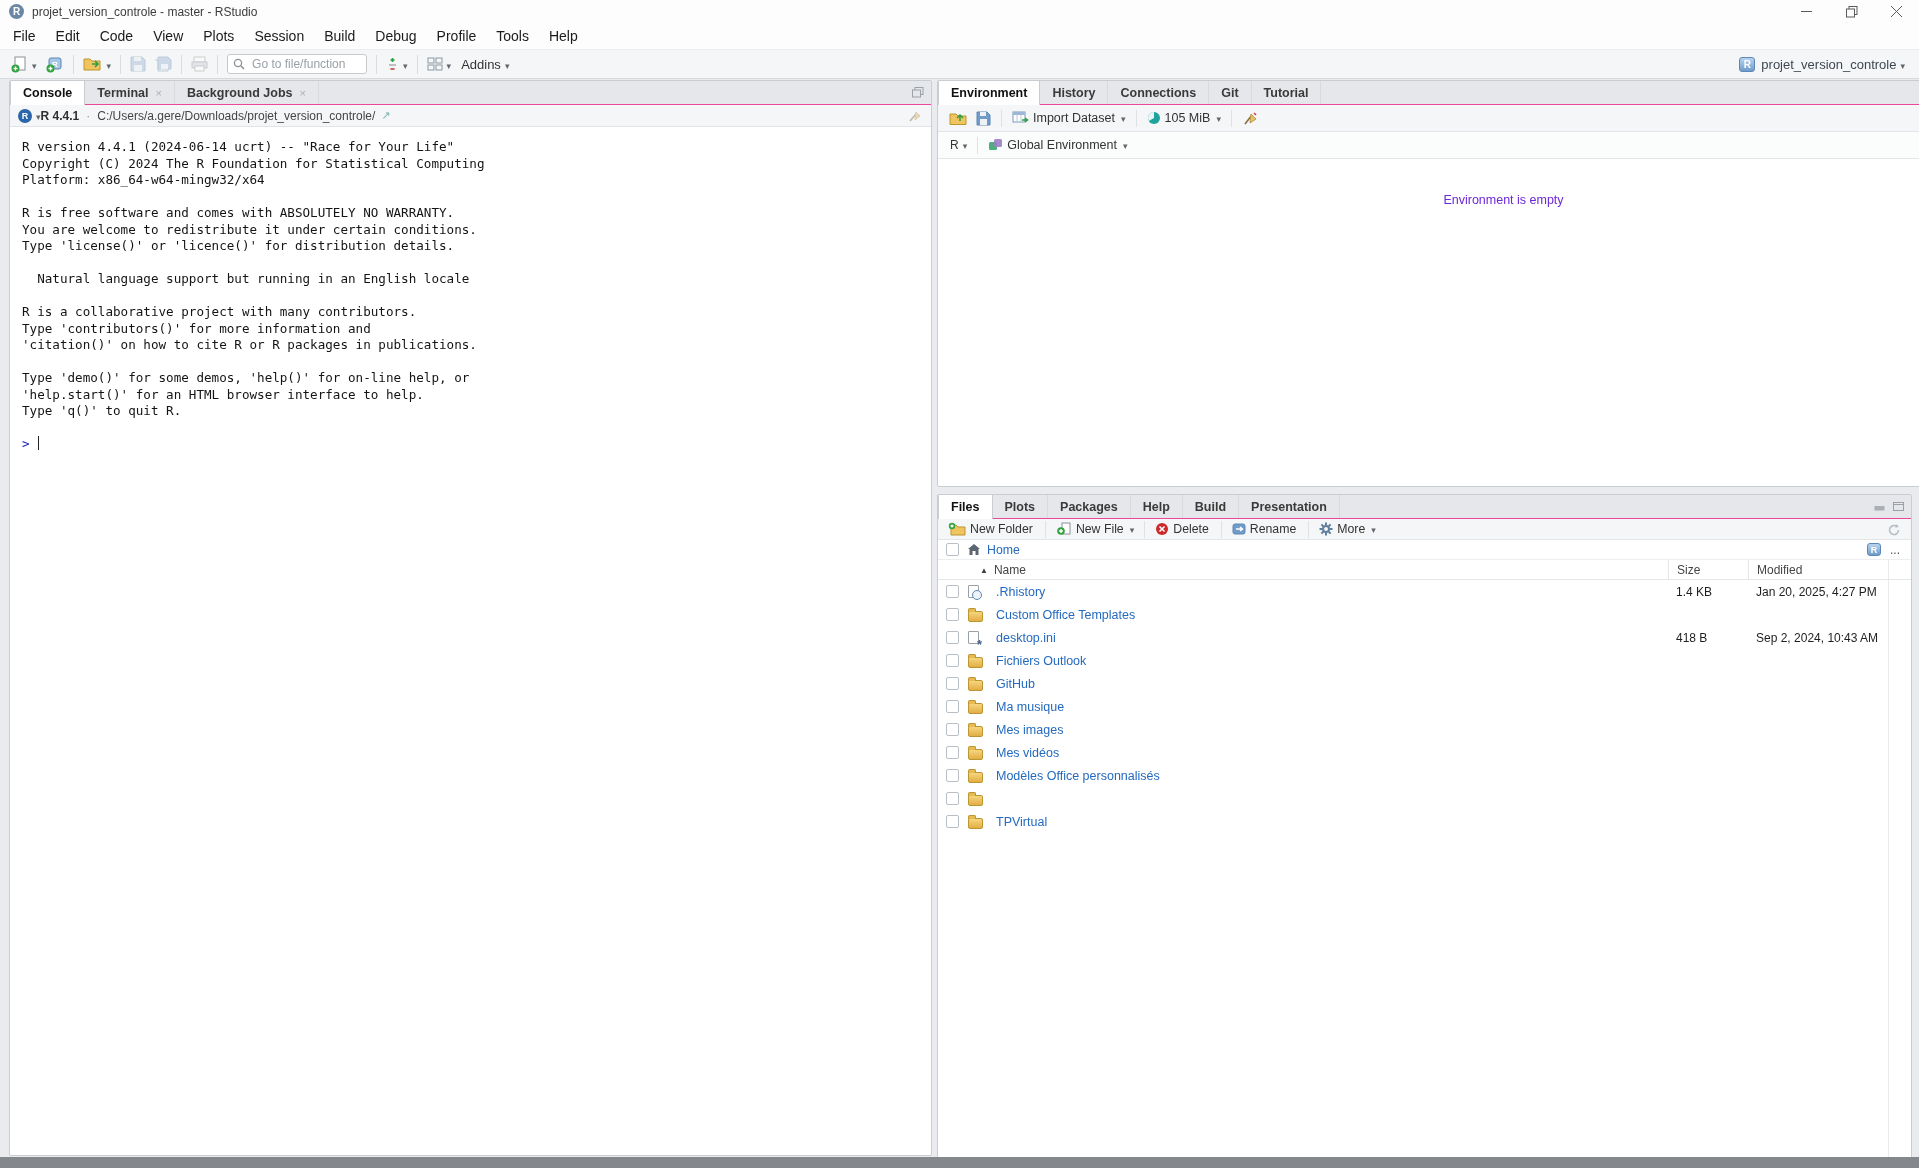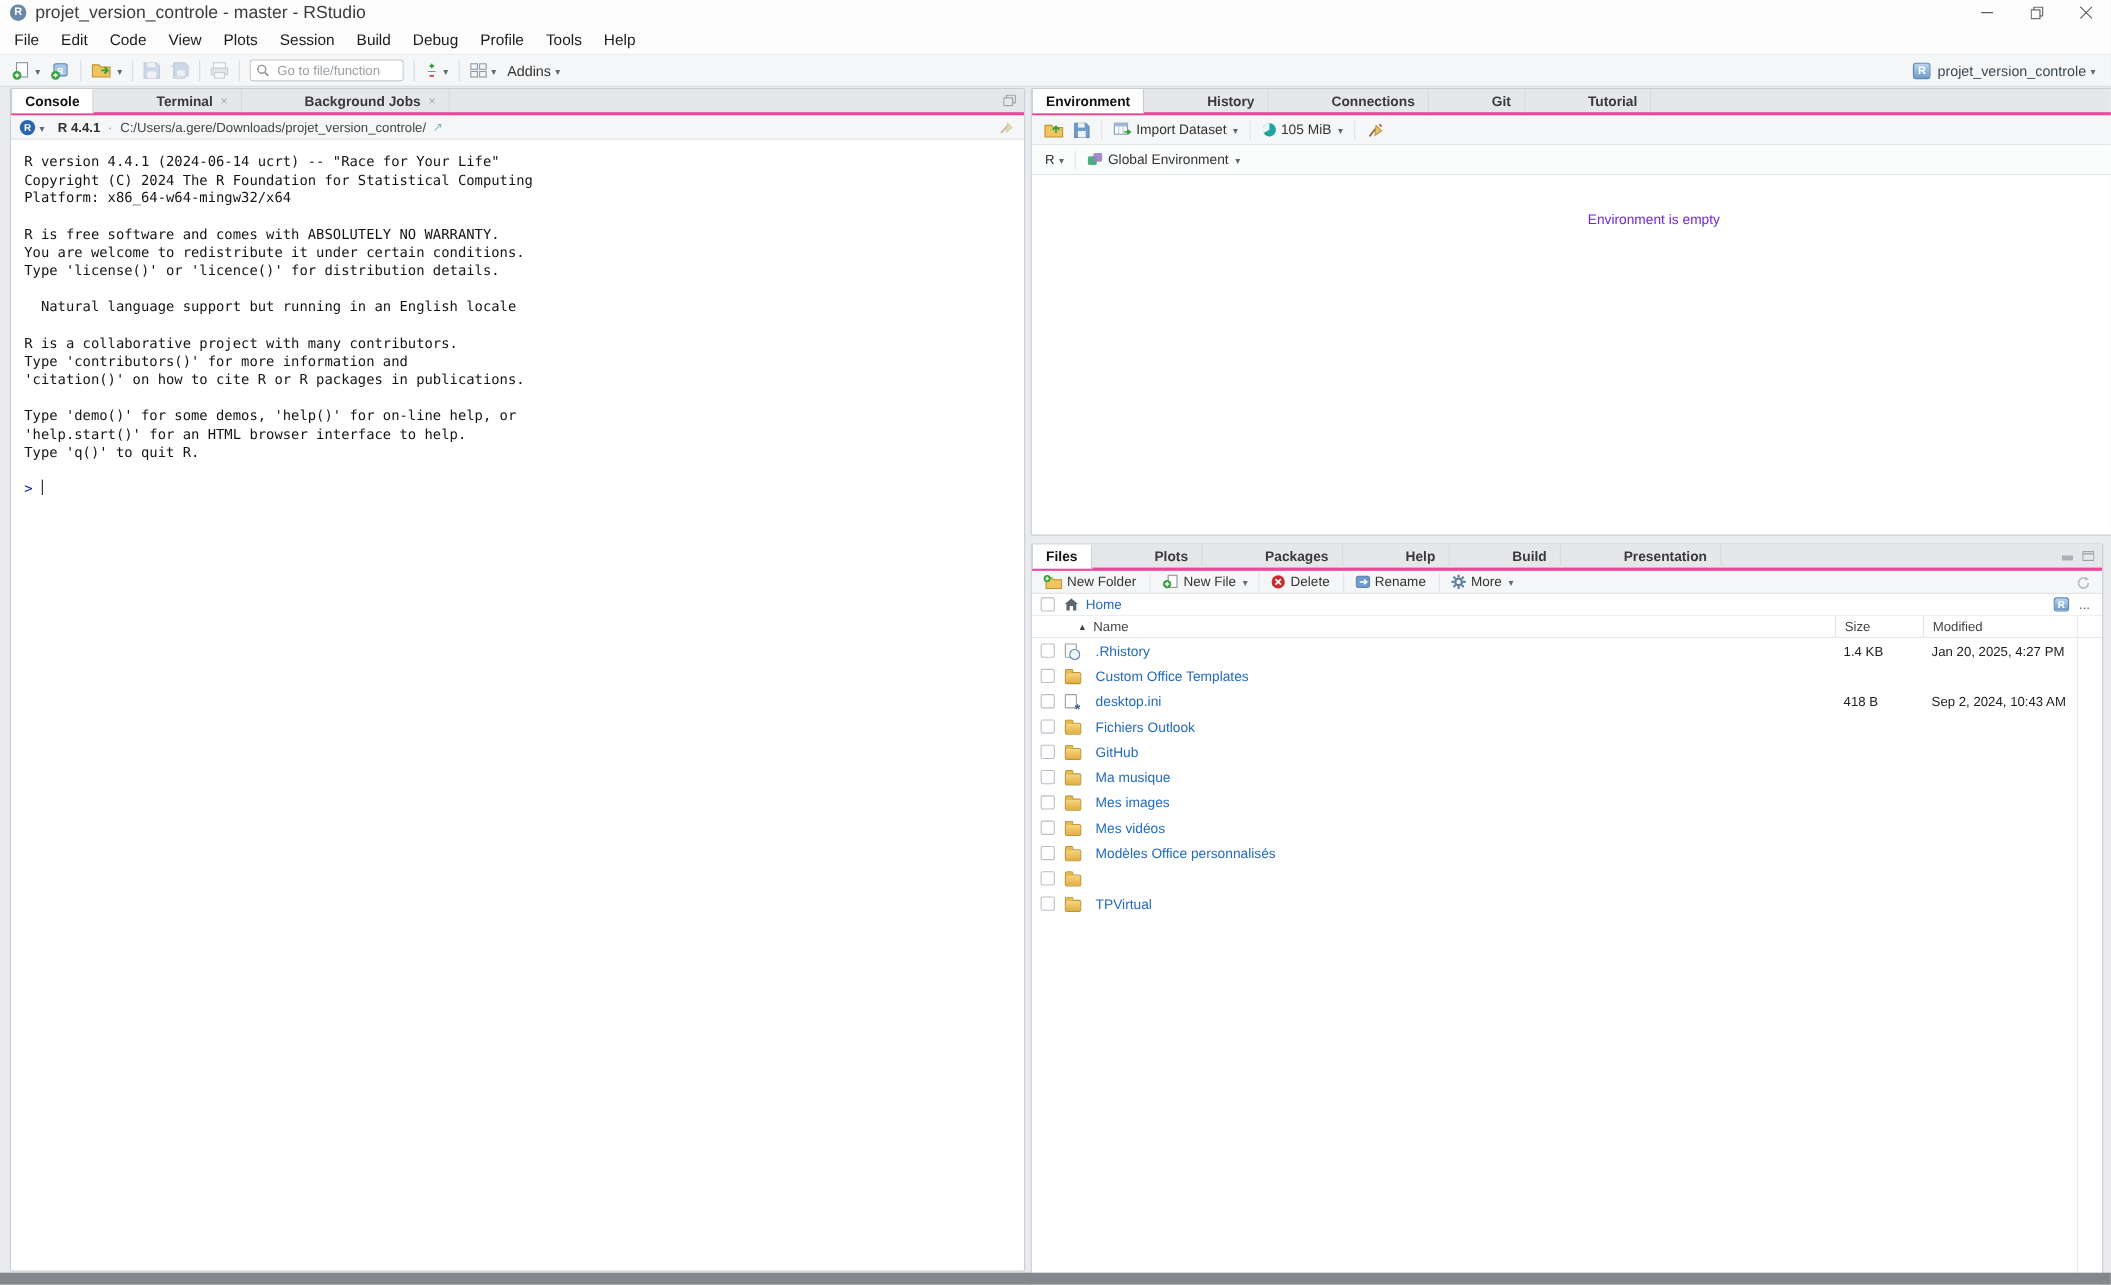--- a/index.html
+++ b/index.html
@@ -3,21 +3,21 @@
 <meta charset="utf-8">
 <style>
   * { margin:0; padding:0; box-sizing:border-box; }
   html,body { width:1919px; height:1168px; overflow:hidden; }
   body { font-family:"Liberation Sans", sans-serif; background:#e9ebee; position:relative; color:#1f1f1f; }
 
   
   .titlebar { position:absolute; left:0; top:0; width:1919px; height:23px; background:#fdfdfd; display:flex; align-items:center; }
   .app-logo { width:15px; height:15px; border-radius:50%; background:#6b87a6; color:#fff; font-size:10px; font-weight:bold;
               display:flex; align-items:center; justify-content:center; margin:0 8px 0 9px; }
-  .win-title { font-size:16px; color:#3c3c3c; }
+  .win-title { font-size:12px; color:#3c3c3c; }
   .win-controls { margin-left:auto; display:flex; height:23px; }
   .win-btn { width:45px; height:23px; display:flex; align-items:center; justify-content:center; color:#5a5a5a; }
   .win-btn svg { stroke:#5a5a5a; }
 
   
   .menubar { position:absolute; left:0; top:23px; width:1919px; height:26px; background:#fdfdfd; display:flex; align-items:center; padding-left:3px; }
   .menu-item { font-size:14px; color:#1b1b1b; padding:0 10px; line-height:26px; }
 
   
   .toolbar { position:absolute; left:0; top:49px; width:1919px; height:30px; background:#f5f6f7; border-top:1px solid #ececec;
@@ -36,32 +36,32 @@
   .proj-label { font-size:13px; color:#3d4852; margin-left:6px; }
   .rcube { width:16px; height:15px; border-radius:3px; background:linear-gradient(#b9d4ef,#6f9cc9); border:1px solid #5c87b8;
            color:#fff; font-size:10px; font-weight:bold; display:flex; align-items:center; justify-content:center; }
 
   
   .pane { position:absolute; background:#fff; border:1px solid #c8cdd1; border-radius:2px; overflow:hidden; }
   .pane-console { left:9px;  top:80px; width:923px; height:1076px; }
   .pane-env     { left:937px; top:80px; width:1133px; height:407px; }
   .pane-files   { left:937px; top:494px; width:975px; height:694px; }
 
-  .tabbar { height:24px; background:#e5e7ea; border-bottom:3px solid #ec4899; display:flex; align-items:stretch;gap:45px; }
+  .tabbar { height:24px; background:#e5e7ea; border-bottom:1px solid #ec4899; display:flex; align-items:stretch; }
   .tab { display:flex; align-items:center; padding:0 12px; font-size:12.5px; font-weight:600; color:#3a3a3a;
          border-right:1px solid #d8dadd; position:relative; }
   .tab.active { background:#fff; color:#111; border-right:1px solid #c9cdd2; border-left:1px solid #c9cdd2; margin-bottom:-1px; }
   .tab .x { margin-left:7px; color:#a9afb5; font-size:11px; font-weight:400; }
   .tabbar-icons { margin-left:auto; display:flex; align-items:center; padding-right:7px; gap:8px; }
 
   
   .console-header { height:22px; background:#f4f6f7; border-bottom:1px solid #e1e4e6; display:flex; align-items:center; padding:0 8px; font-size:12px; }
   .rball { width:14px; height:14px; border-radius:50%; background:#2b65ac; color:#fff; font-size:9px; font-weight:bold;
            display:flex; align-items:center; justify-content:center; }
-  .rver { font-weight:700; color:#303030; margin-left:12px; }
+  .rver { font-weight:700; color:#303030; margin-left:0; }
   .dot-sep { color:#8d939a; margin:0 7px; }
   .console-path { color:#454545; }
   .ext-arrow { color:#79b4af; font-size:11px; margin-left:6px; }
   .console-header .spacer { flex:1; }
   .console-body { padding:12px 12px 0 12px; }
   .console-body pre { font-family:"DejaVu Sans Mono","Liberation Mono",monospace; font-size:12.6px; line-height:16.5px; color:#141414; white-space:pre; }
   .prompt-line { font-family:"DejaVu Sans Mono","Liberation Mono",monospace; font-size:12.6px; margin-top:16px; display:flex; align-items:center; }
   .prompt { color:#1a1ac2; }
   .cursor { display:inline-block; width:1px; height:14px; background:#222; margin-left:8px; }
 

